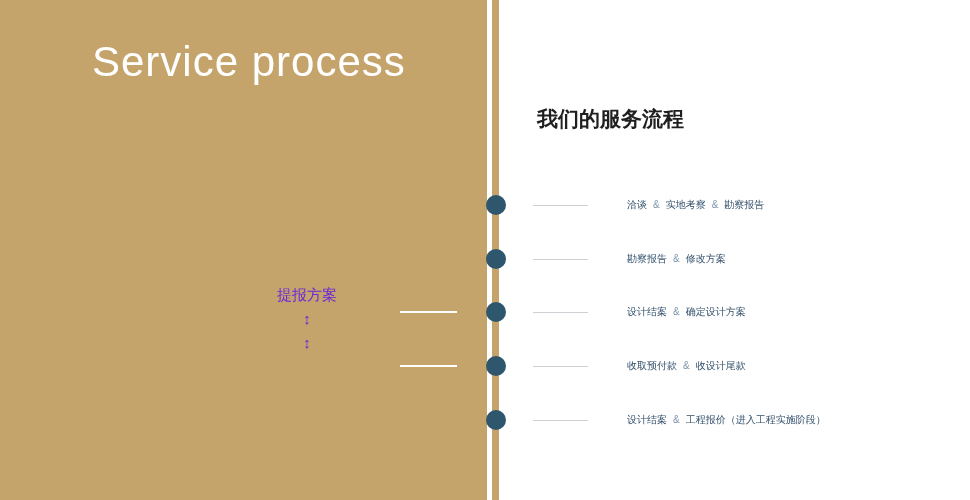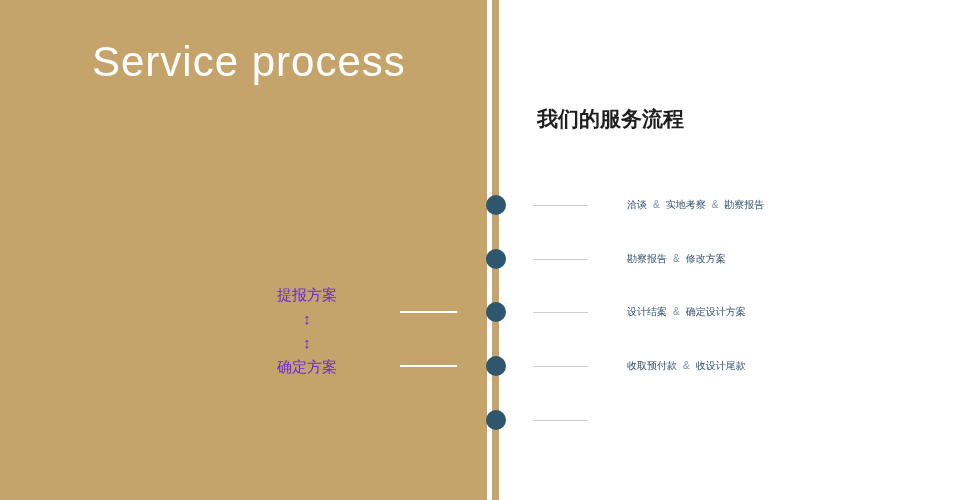--- a/index.html
+++ b/index.html
@@ -115,21 +115,20 @@
 
   <div class="panel-left"></div>
   <div class="divider-stripe"></div>
 
   <h1 class="title">Service process</h1>
 
   <div class="flow">
     <div class="flow-label">提报方案</div>
     <div class="flow-arrow">↕</div>
     <div class="flow-arrow">↕</div>
-    <div class="flow-label">确定方案</div>
   </div>
 
   <div class="connector c1"></div>
   <div class="connector c2"></div>
 
   <div class="dot" style="top:195px"></div>
   <div class="dot" style="top:249px"></div>
   <div class="dot" style="top:302px"></div>
   <div class="dot" style="top:356px"></div>
   <div class="dot" style="top:410px"></div>
@@ -151,14 +150,17 @@
   </div>
 
   <div class="step-text" style="top:302px">
     <span>设计结案</span><span class="amp">&amp;</span><span>确定设计方案</span>
   </div>
 
   <div class="step-text" style="top:356px">
     <span>收取预付款</span><span class="amp">&amp;</span><span>收设计尾款</span>
   </div>
 
+  <div class="step-text" style="top:410px">
+    <span>设计结案</span><span class="amp">&amp;</span><span>工程报价（进入工程实施阶段）</span>
+  </div>
 
 </div>
 
 </body></html>

